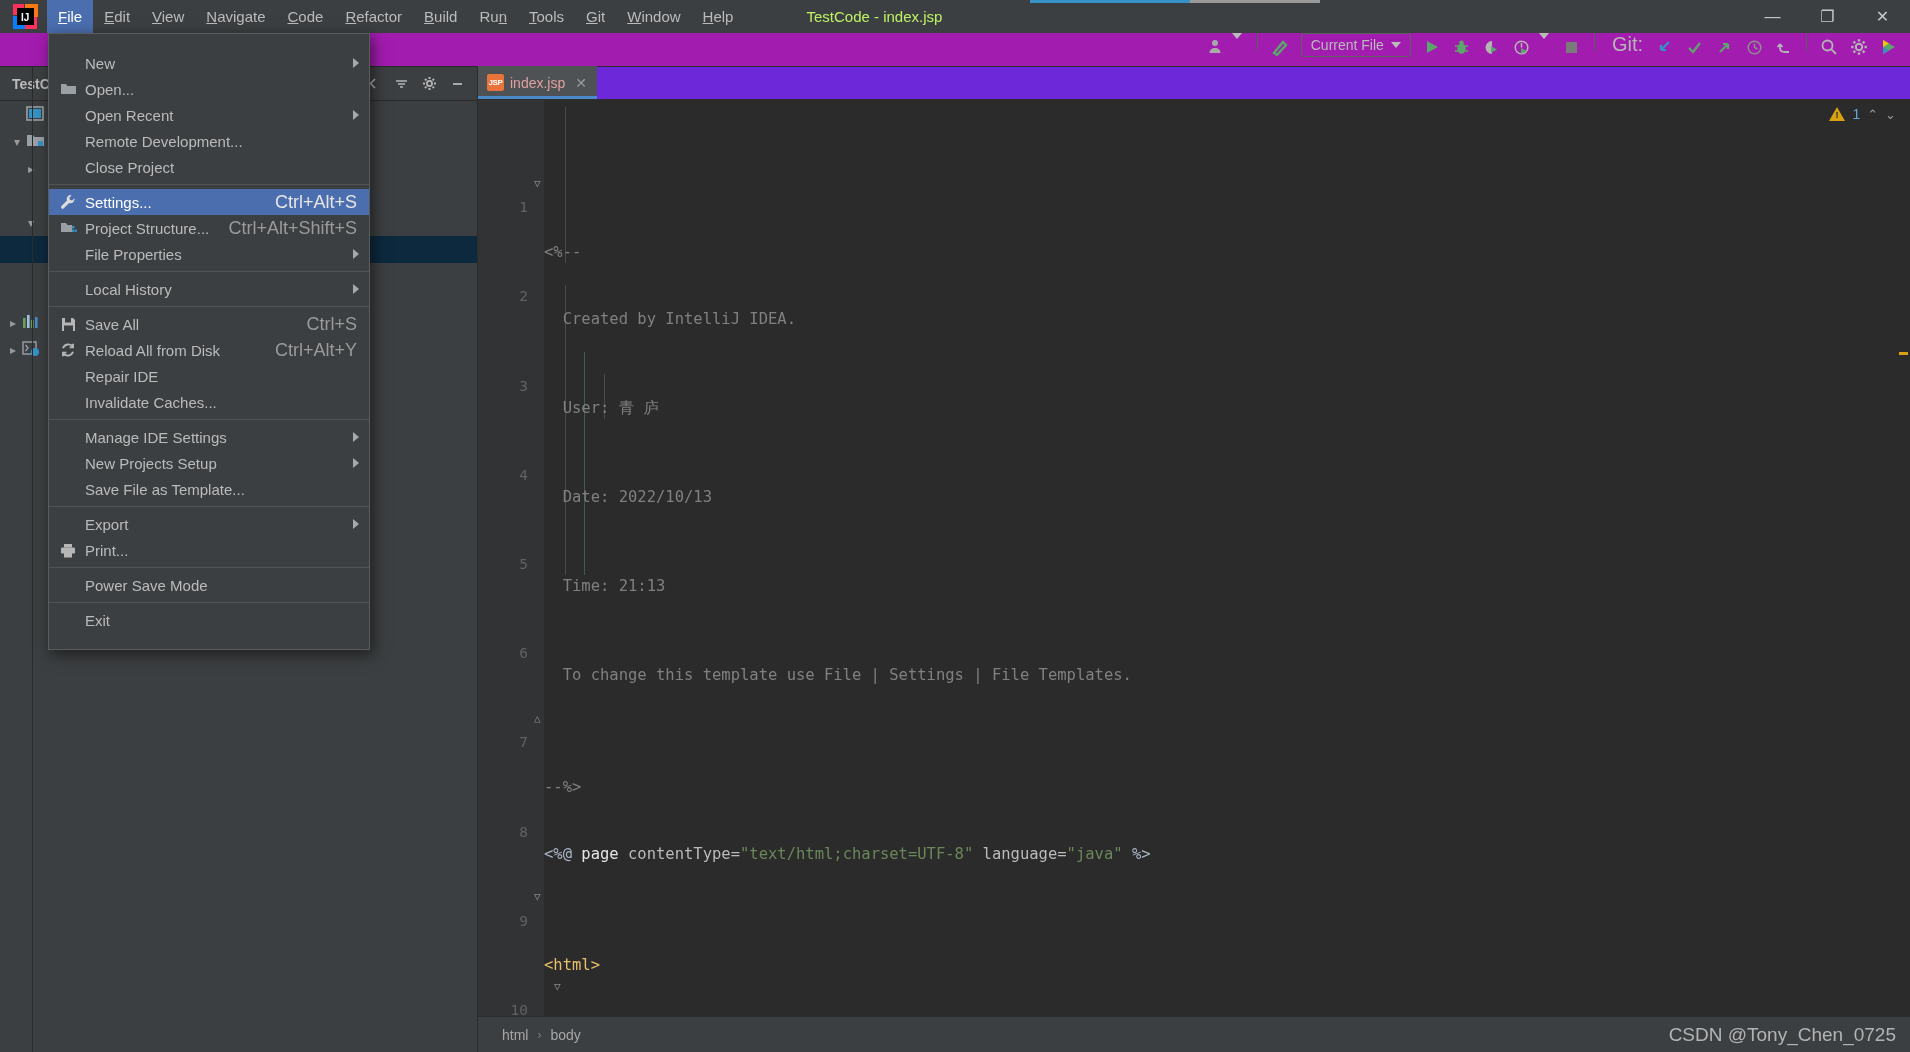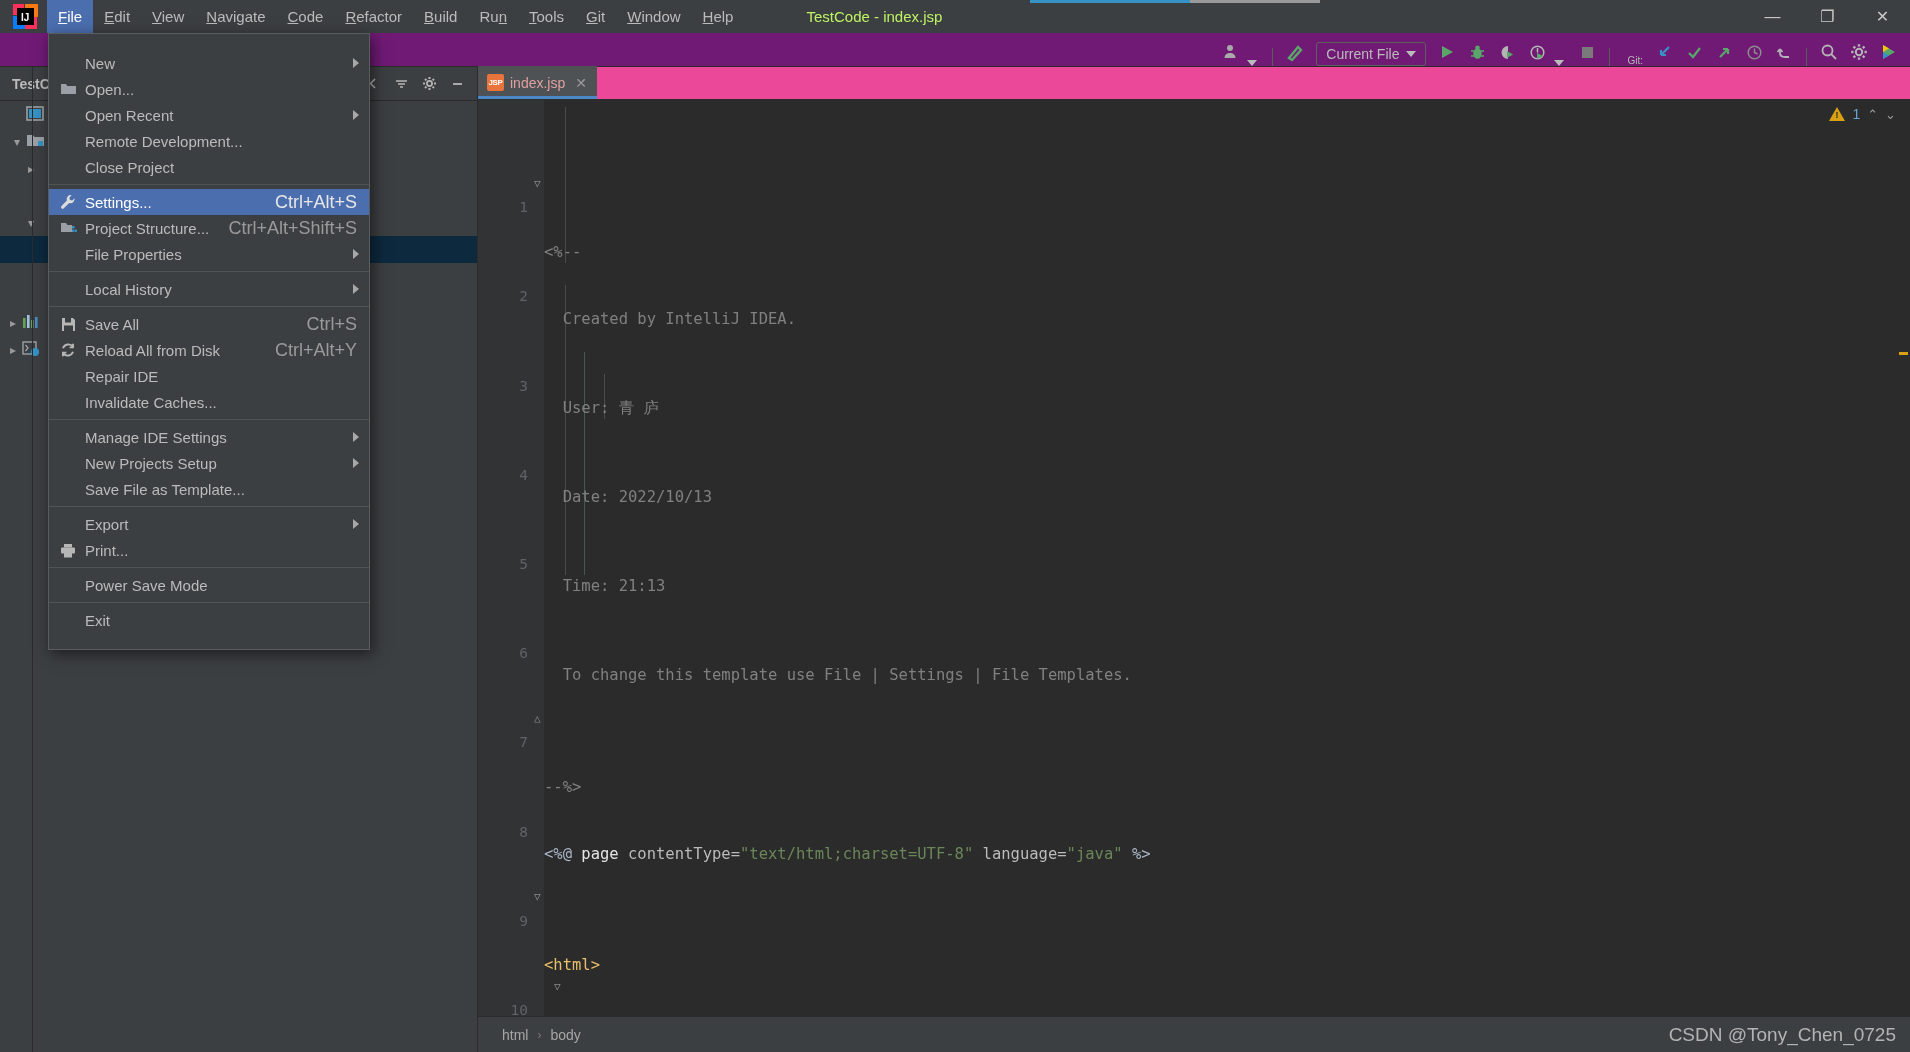--- a/index.html
+++ b/index.html
@@ -42,38 +42,38 @@
   .titlebar-progress {
     position: absolute; left: 1030px; top: 0; width: 160px; height: 3px; background: #3592c4;
   }
   .titlebar-progress2 {
     position: absolute; left: 1190px; top: 0; width: 130px; height: 3px; background: #9a9a9a;
   }
 
   
   .toolbar {
     position: absolute; top: 33px; left: 0; width: 1910px; height: 34px;
-    background: #701a75; border-bottom: 1px solid #2b2b2b;
-    display: flex; align-items: flex-end; justify-content: flex-end;
+    background: #a21caf; border-bottom: 1px solid #2b2b2b;
+    display: flex; align-items: flex-start; justify-content: flex-end;
   }
   .tb-ico {
     width: 30px; height: 28px; display: flex; align-items: center; justify-content: center;
     color: #b5b5b5; cursor: default;
   }
   .tb-sep { width: 1px; height: 18px; background: #5a5d5e; margin: 0 7px; }
   .cfg-combo {
     height: 24px; min-width: 104px; border: 1px solid #5e6060; border-radius: 3px;
     display: flex; align-items: center; gap: 7px; padding: 0 9px;
     font-size: 14px; color: #bbbbbb; margin: 0 6px; cursor: default;
   }
   .caret-dn {
     width: 0; height: 0; border-left: 5px solid transparent; border-right: 5px solid transparent;
     border-top: 6px solid #bbbbbb;
   }
-  .git-label { font-size: 10px; color: #b5b5b5; margin: 0 6px 0 10px; }
+  .git-label { font-size: 20px; color: #b5b5b5; margin: 0 6px 0 10px; }
 
   
   .proj-panel {
     position: absolute; top: 67px; left: 0; width: 478px; bottom: 0;
     background: #3c3f41; border-right: 1px solid #2b2b2b;
   }
   .proj-header {
     height: 34px; display: flex; align-items: center;
     border-bottom: 1px solid #2b2b2b; padding-left: 6px;
   }
@@ -115,21 +115,21 @@
     border-top: 5px solid transparent; border-bottom: 5px solid transparent;
     border-left: 6px solid #a8a8a8;
   }
   .fm-sep { height: 1px; background: #515455; margin: 4px 0; }
 
   
   .editor-wrap {
     position: absolute; top: 67px; left: 478px; right: 0; bottom: 0; background: #2b2b2b;
   }
   .tabbar {
-    height: 33px; background: #ec4899; display: flex; align-items: flex-end;
+    height: 33px; background: #6d28d9; display: flex; align-items: flex-end;
     border-bottom: 1px solid #2b2b2b;
   }
   .tab {
     height: 33px; display: flex; align-items: center; gap: 6px;
     padding: 0 10px 0 9px; background: #4e5254; font-size: 14px; color: #e0a0a0;
     position: relative; cursor: default;
   }
   .tab .underline {
     position: absolute; left: 0; right: 0; bottom: 0; height: 3px; background: #4a88c7;
   }

